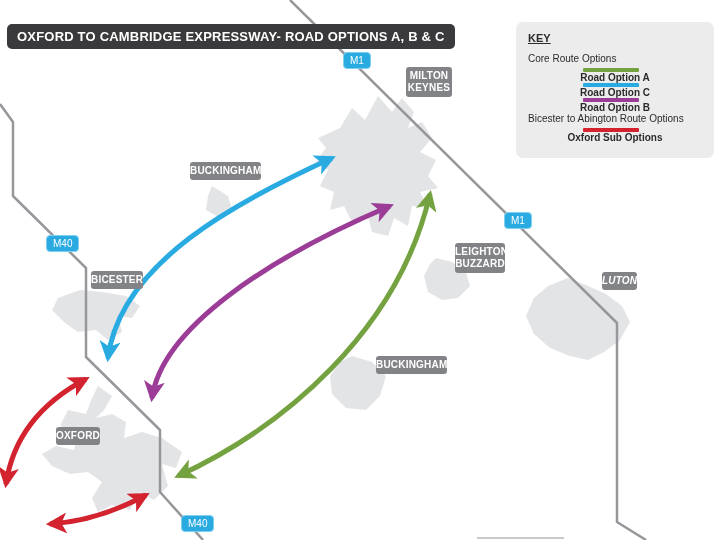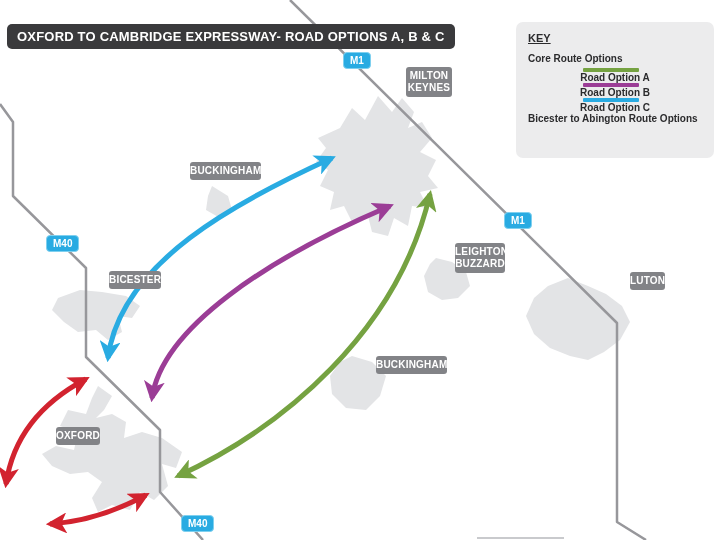--- a/index.html
+++ b/index.html
@@ -14,35 +14,35 @@
   .boundary{fill:none; stroke:#c9cacd; stroke-width:2;}
   .arrow{fill:none; stroke-width:5;}
   .place-label{
     position:absolute; background:var(--label_gray,#828387); color:#fff;
     font-size:10px; font-weight:bold; letter-spacing:.2px; line-height:1.2;
     padding:3px 0; border-radius:3px; text-align:center; white-space:nowrap;
   }
   .place-label.wrap{white-space:normal;}
   .mw-badge{
     position:absolute; background:var(--motorway_badge_blue,#29abe2); color:#fff;
-    font-size:10px; font-weight:bold; padding:2px 6px; border-radius:4px;
+    font-size:10px; font-weight:normal; padding:2px 6px; border-radius:4px;
     border:1px solid #7fd0ef;
   }
   .title-banner{
     position:absolute; left:7px; top:24px; background:var(--title_bg,#3a3a3c);
     color:#fff; font-size:13px; font-weight:bold; letter-spacing:.2px;
     padding:5px 10px; border-radius:5px; white-space:nowrap;
   }
   .key-panel{
     position:absolute; left:516px; top:22px; width:198px; height:136px;
     background:var(--key_bg,#ececed); border-radius:7px; box-sizing:border-box;
     padding:10px 12px; color:#2b2b2d;
   }
   .key-heading{font-size:11px; font-weight:bold; text-decoration:underline; margin-bottom:9px;}
-  .key-subheading{font-size:10px; font-weight:bold; margin-bottom:4px;}
+  .key-subheading{font-size:10px; font-weight:normal; margin-bottom:4px;}
   .key-subheading.second{}
   .key-row{display:flex; align-items:center; height:15px;flex-direction:column;}
   .swatch{display:inline-block; width:56px; height:4px; margin-right:9px; border-radius:1px;}
   .key-row .lbl{font-size:10px; font-weight:bold;}
 </style>
 </head>
 <body>
 
 <div id="map">
 
@@ -78,42 +78,46 @@
     <path class="arrow" style="stroke:var(--option_b_purple,#9b3d96)" d="M 152,398 C 162,328 268,258 390,206" marker-start="url(#ah-purple)" marker-end="url(#ah-purple)"></path>
     <path class="arrow" style="stroke:var(--option_a_green,#75a241)" d="M 178,476 C 282,428 398,332 430,194" marker-start="url(#ah-green)" marker-end="url(#ah-green)"></path>
     <path class="arrow" style="stroke:var(--oxford_sub_red,#d2232f)" d="M 6,484 Q 16,416 86,379" marker-start="url(#ah-red)" marker-end="url(#ah-red)"></path>
     <path class="arrow" style="stroke:var(--oxford_sub_red,#d2232f)" d="M 50,524 Q 98,521 146,495" marker-start="url(#ah-red)" marker-end="url(#ah-red)"></path>
   </svg>
 
   <div class="title-banner">OXFORD TO CAMBRIDGE EXPRESSWAY- ROAD OPTIONS A, B &amp; C</div>
 
   <div class="place-label wrap" style="left:406px; top:67px; width:46px;">MILTON KEYNES</div>
   <div class="place-label" style="left:190px; top:162px;">BUCKINGHAM</div>
-  <div class="place-label" style="left:91px; top:271px;margin-left:18px;">BICESTER</div>
+  <div class="place-label" style="left:91px; top:271px;">BICESTER</div>
   <div class="place-label" style="left:56px; top:427px;">OXFORD</div>
   <div class="place-label" style="left:376px; top:356px;">BUCKINGHAM</div>
   <div class="place-label wrap" style="left:455px; top:243px; width:50px;">LEIGHTON BUZZARD</div>
-  <div class="place-label" style="left:630px; top:272px;">LUTON</div>
+  <div class="place-label" style="left:602px; top:272px;font-style:italic;">LUTON</div>
 
   <div class="mw-badge" style="left:343px; top:52px;">M1</div>
   <div class="mw-badge" style="left:504px; top:212px;">M1</div>
   <div class="mw-badge" style="left:46px; top:235px;">M40</div>
   <div class="mw-badge" style="left:181px; top:515px;">M40</div>
 
   <div class="key-panel">
     <div class="key-heading">KEY</div>
     <div class="key-subheading">Core Route Options</div>
     <div class="key-row">
       <span class="swatch" style="background: rgb(117, 162, 65);"></span>
       <span class="lbl">Road Option A</span>
     </div>
     <div class="key-row">
+      <span class="swatch" style="background: rgb(41, 171, 226);"></span>
+      <span class="lbl">Road Option C</span>
+    </div>
+    <div class="key-row">
       <span class="swatch" style="background: rgb(155, 61, 150);"></span>
       <span class="lbl">Road Option B</span>
     </div>
+    <div class="key-subheading second">Bicester to Abington Route Options</div>
     <div class="key-row">
-      <span class="swatch" style="background: rgb(41, 171, 226);"></span>
-      <span class="lbl">Road Option C</span>
+      <span class="swatch" style="background: rgb(210, 35, 47);"></span>
+      <span class="lbl">Oxford Sub Options</span>
     </div>
-    <div class="key-subheading second">Bicester to Abington Route Options</div>
   </div>
 
 </div>
 
 </body></html>

